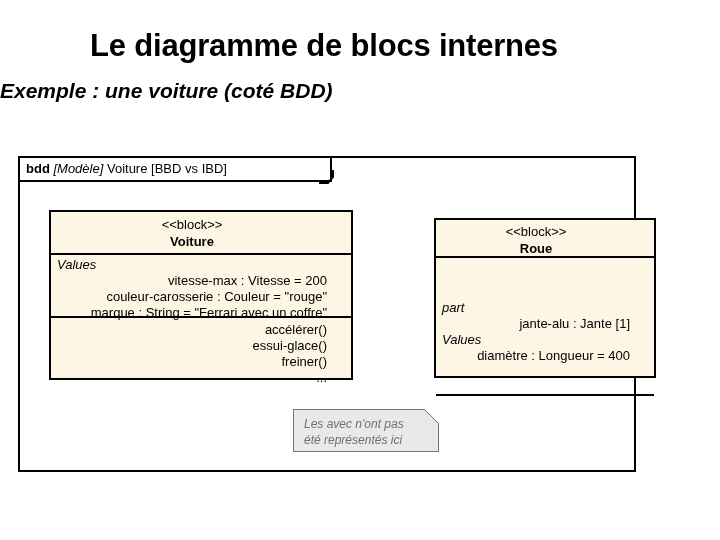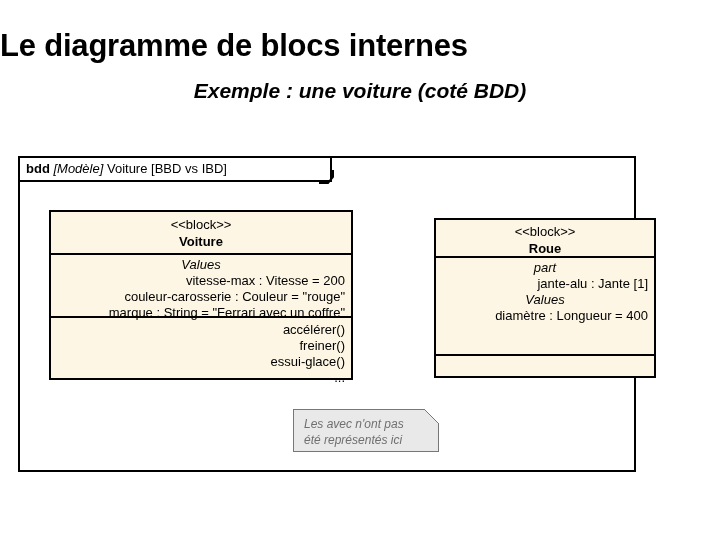--- a/index.html
+++ b/index.html
@@ -16,32 +16,33 @@
     font-family: "Liberation Sans", sans-serif;
     color: #000000;
   }
 
   
   .slide-title {
     position: absolute;
     left: 0;
     top: 28px;
     width: 648px;
+    text-align: center;
     font-size: 31px;
     font-weight: bold;
     letter-spacing: -0.2px;
     color: #000000;
     white-space: nowrap;
   }
   .slide-subtitle {
     position: absolute;
     left: 0;
     top: 79px;
     width: 720px;
-    text-align: center;
+    text-align: left;
     font-size: 21px;
     font-weight: bold;
     font-style: italic;
     color: #000000;
     white-space: nowrap;
   }
 
   
   .frame {
     position: absolute;
@@ -89,41 +90,40 @@
 
   
   .block {
     position: absolute;
     background: #fdf6e4;
     border: 2px solid #000000;
     box-sizing: border-box;
   }
   .block-compartment {
     box-sizing: border-box;
-    padding: 2px 6px 3px 6px;
+    padding: 2px 24px 3px 6px;
     border-bottom: 2px solid #000000;
   }
   .block-compartment:last-child {
     border-bottom: none;
   }
   .stereotype {
     text-align: center;
     font-size: 13px;
     line-height: 17px;
     color: #000000;
   }
   .block-name {
     text-align: center;
     font-size: 13px;
     line-height: 18px;
     font-weight: bold;
     color: #000000;
   }
   .compartment-title {
-    text-align: center;
     font-style: italic;
     font-size: 13px;
     line-height: 16px;
     color: #000000;
   }
   .member-line {
     text-align: right;
     font-size: 13px;
     line-height: 16px;
     white-space: nowrap;
@@ -142,21 +142,21 @@
   #block-voiture .c-ops    { height: 64px; padding-top: 4px; }
 
   
   #block-roue {
     left: 414px;
     top: 60px;
     width: 222px;
     height: 160px;
   }
   #block-roue .c-header  { height: 38px; padding-top: 3px; }
-  #block-roue .c-middle  { height: 98px; }
+  #block-roue .c-middle  { height: 98px; margin-top: 40px; }
   #block-roue .c-empty   { height: 24px; }
 
   
   .note {
     position: absolute;
     left: 273px;
     top: 251px;
     width: 146px;
     height: 43px;
     background: #e9e9e9;
@@ -212,22 +212,22 @@
 
     <div class="block-compartment c-values">
       <div class="compartment-title">Values</div>
       <div class="member-line">vitesse-max : Vitesse = 200</div>
       <div class="member-line">couleur-carosserie : Couleur = "rouge"</div>
       <div class="member-line">marque : String = "Ferrari avec un coffre"</div>
     </div>
 
     <div class="block-compartment c-ops">
       <div class="member-line">accélérer()</div>
+      <div class="member-line">essui-glace()</div>
       <div class="member-line">freiner()</div>
-      <div class="member-line">essui-glace()</div>
       <div class="member-line">...</div>
     </div>
   </div>
 
   <div class="block" id="block-roue">
 
     <div class="block-compartment c-header">
       <div class="stereotype">&lt;&lt;block&gt;&gt;</div>
       <div class="block-name">Roue</div>
     </div>

